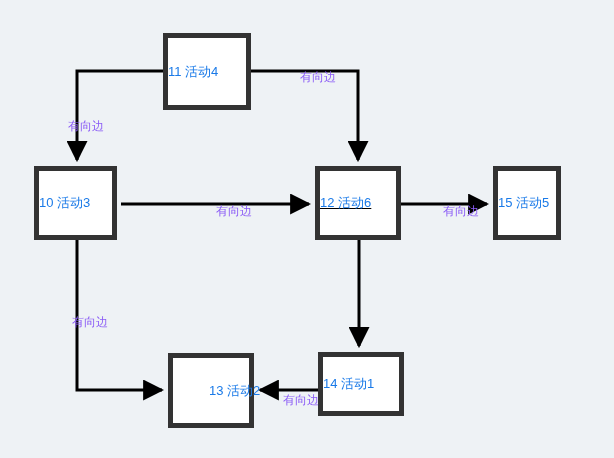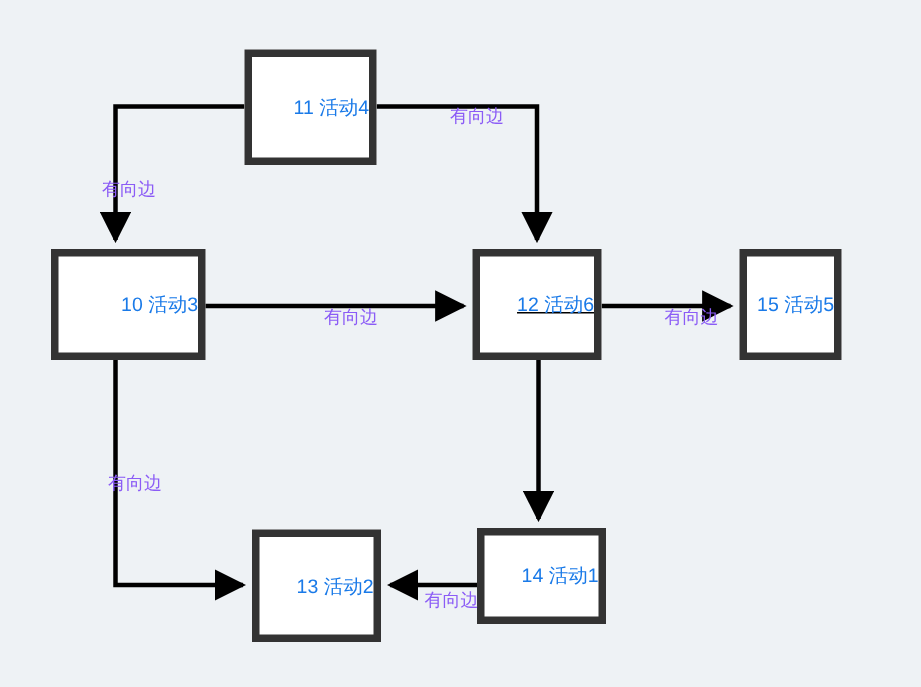--- a/index.html
+++ b/index.html
@@ -27,21 +27,21 @@
     width: 614px;
     height: 458px;
   }
   .node {
     position: absolute;
     box-sizing: border-box;
     background: #ffffff;
     border: 5px solid #333333;
     display: flex;
     align-items: center;
-    justify-content: flex-end;
+    justify-content: flex-start;
   }
   .node-label {
     color: #1a7ae8;
     font-size: 13px;
     font-family: "Liberation Sans", "DejaVu Sans", sans-serif;
     white-space: nowrap;
     letter-spacing: 0px;
   }
   .edge-label {
     position: absolute;
@@ -76,33 +76,33 @@
 
     <path d="M 359 240 L 359 346" fill="none" stroke="#000000" stroke-width="3" marker-end="url(#arrow-end)"></path>
 
     <path d="M 318 390 L 260 390" fill="none" stroke="#000000" stroke-width="3" marker-end="url(#arrow-end)"></path>
   </svg>
 
   <div class="node" style="left:163px; top:33px; width:88px; height:77px;">
     <span class="node-label">11 活动4</span>
   </div>
 
-  <div class="node" style="left:34px; top:166px; width:103px; height:74px;">
+  <div class="node" style="left:34px; top:166px; width:83px; height:74px;">
     <span class="node-label">10 活动3</span>
   </div>
 
   <div class="node" style="left:315px; top:166px; width:86px; height:74px;text-decoration:underline;">
     <span class="node-label">12 活动6</span>
   </div>
 
   <div class="node" style="left:493px; top:166px; width:68px; height:74px;">
     <span class="node-label">15 活动5</span>
   </div>
 
-  <div class="node" style="left:168px; top:353px; width:86px; height:75px;">
+  <div class="node" style="left:168px; top:353px; width:86px; height:75px;padding-left:36px;">
     <span class="node-label">13 活动2</span>
   </div>
 
   <div class="node" style="left:318px; top:352px; width:86px; height:64px;">
     <span class="node-label">14 活动1</span>
   </div>
 
   <span class="edge-label" style="left:68px; top:120px;">有向边</span>
 
   <span class="edge-label" style="left:300px; top:71px;">有向边</span>

